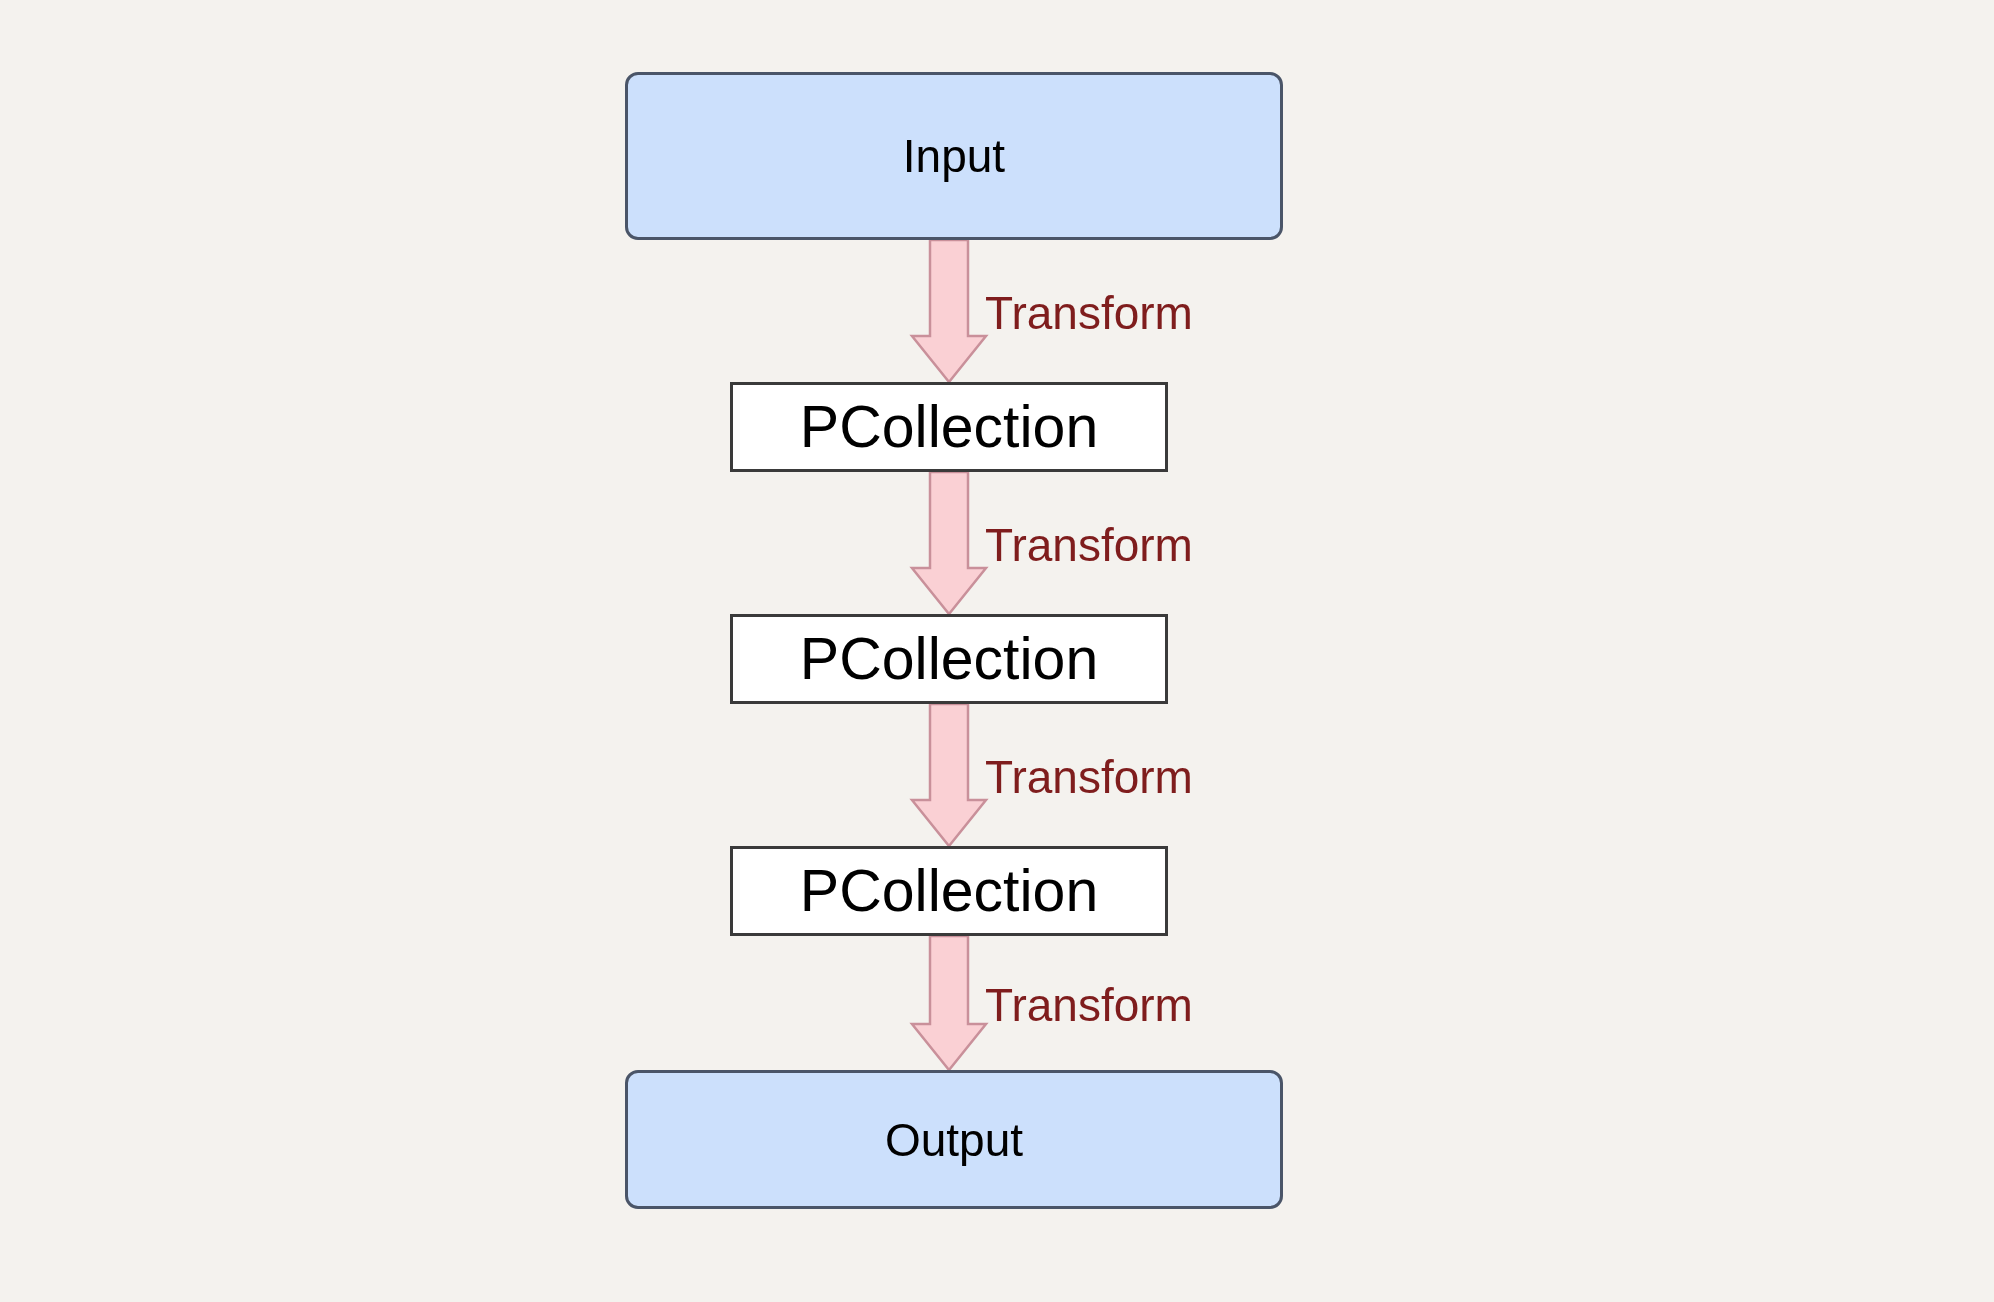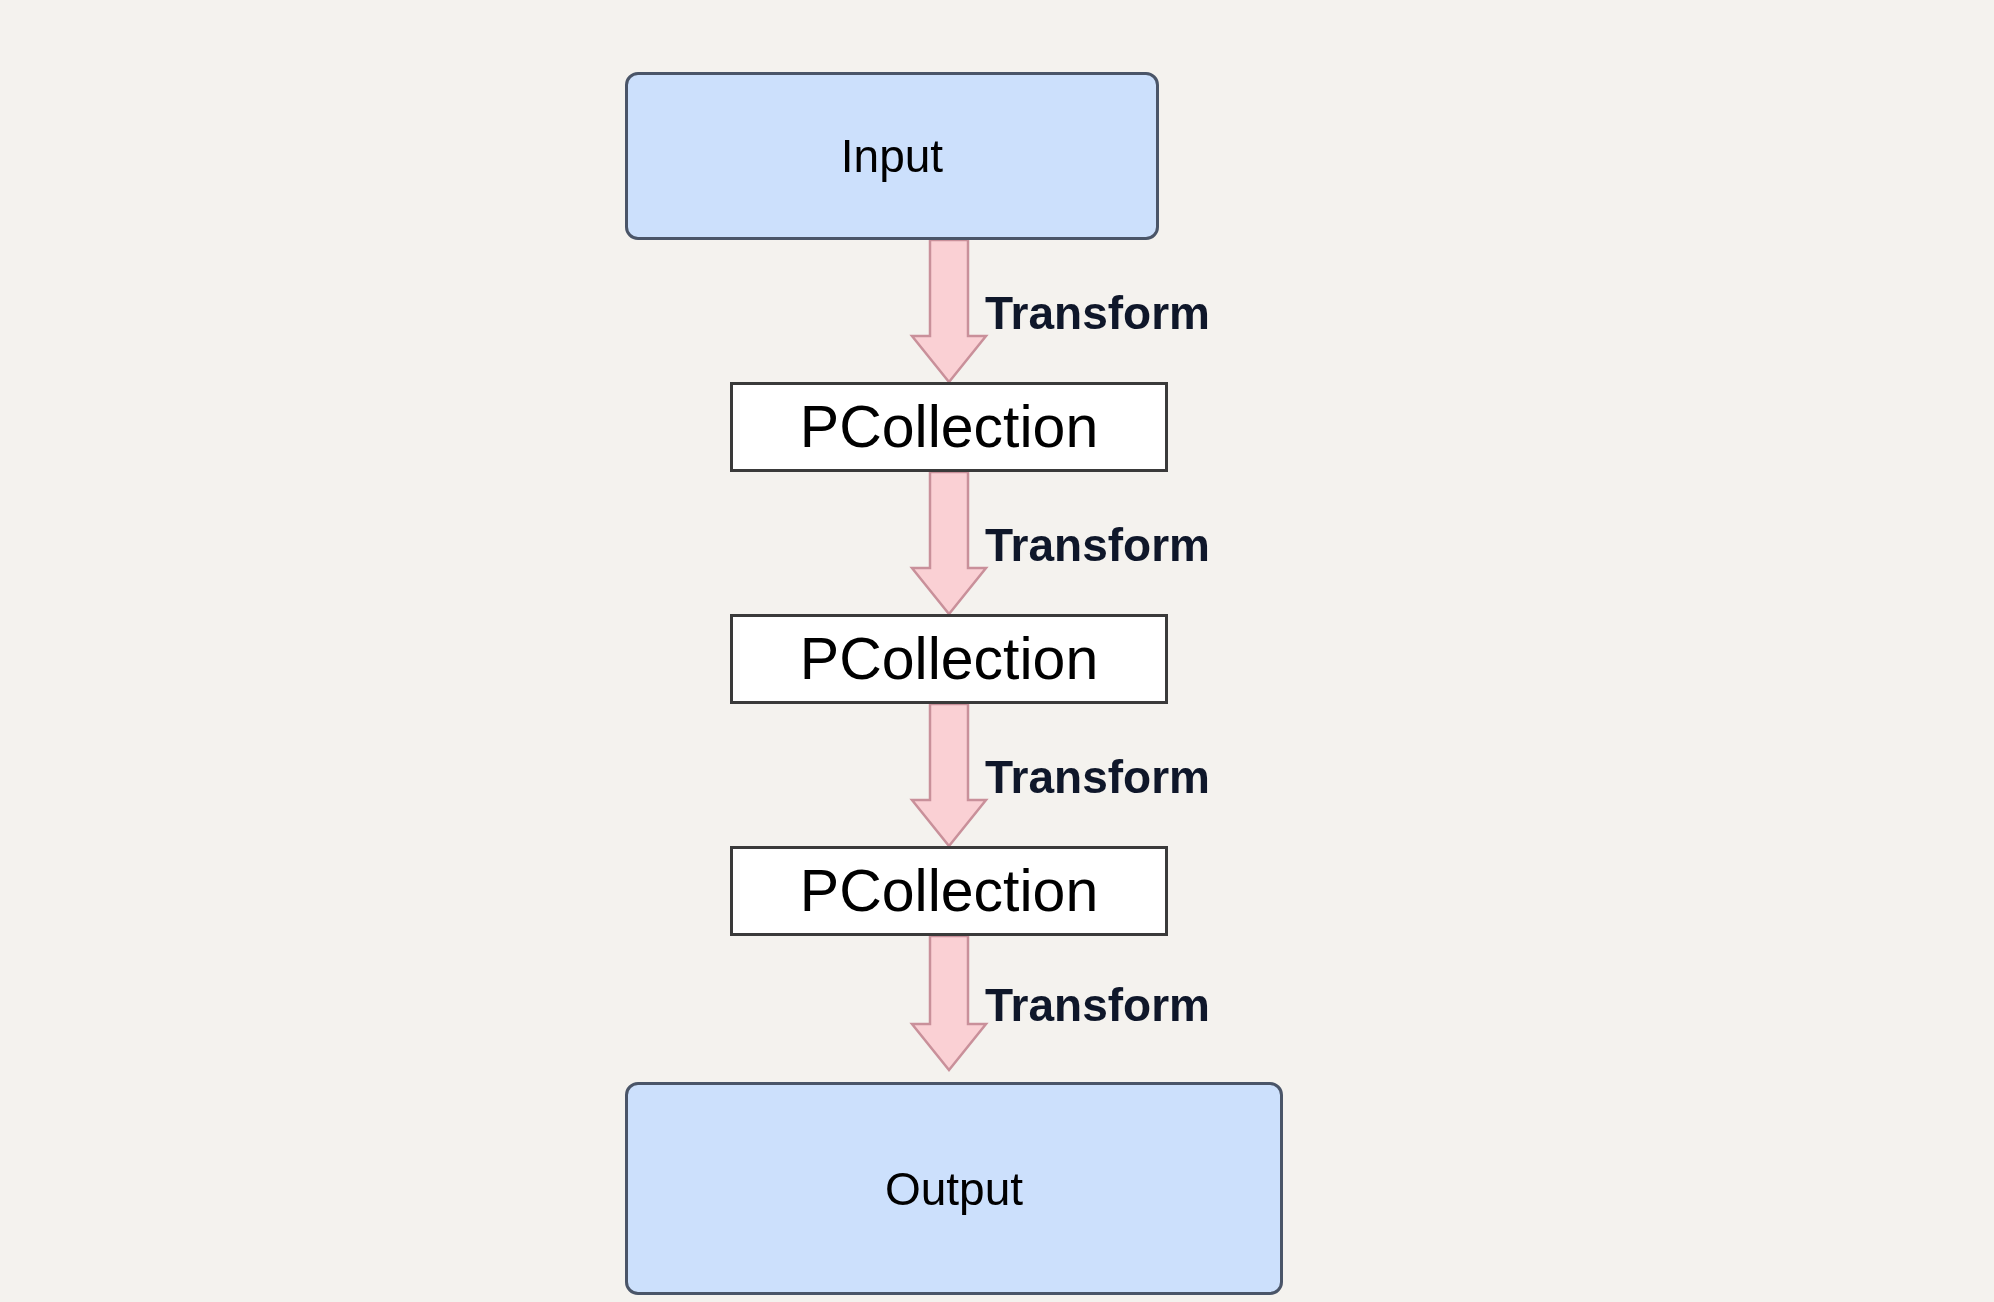--- a/index.html
+++ b/index.html
@@ -42,24 +42,23 @@
   .edge {
     position: absolute;
   }
   .edge svg {
     display: block;
     overflow: visible;
   }
   .edge-label {
     position: absolute;
     font-size: 46px;
-    color: #0f172a;
+    color: #7f1d1d;
     line-height: 1;
     white-space: nowrap;
-    font-weight: bold;
   }
 </style>
 </head>
 <body>
 
 <div id="diagram">
     <div class="edge" style="left: 912px; top: 240px;">
       <svg width="74" height="142" viewBox="0 0 74 142">
         <polygon points="18,0 56,0 56,96 74,96 37,142 0,96 18,96" fill="#fad0d4" stroke="#c9909a" stroke-width="2.5" stroke-linejoin="miter"></polygon>
       </svg>
@@ -76,28 +75,28 @@
         <polygon points="18,0 56,0 56,96 74,96 37,142 0,96 18,96" fill="#fad0d4" stroke="#c9909a" stroke-width="2.5" stroke-linejoin="miter"></polygon>
       </svg>
     </div>
     <div class="edge-label" style="left: 985px; top: 777px; transform: translateY(-50%);">Transform</div>
     <div class="edge" style="left: 912px; top: 936px;">
       <svg width="74" height="134" viewBox="0 0 74 134">
         <polygon points="18,0 56,0 56,88 74,88 37,134 0,88 18,88" fill="#fad0d4" stroke="#c9909a" stroke-width="2.5" stroke-linejoin="miter"></polygon>
       </svg>
     </div>
     <div class="edge-label" style="left: 985px; top: 1005px; transform: translateY(-50%);">Transform</div>
-    <div class="node node-terminal" style="left: 625px; top: 72px; width: 534px; height: 168px;">
+    <div class="node node-terminal" style="left: 625px; top: 72px; width: 658px; height: 168px;">
       <span>Input</span>
     </div>
     <div class="node node-pcollection" style="left: 730px; top: 382px; width: 438px; height: 90px;">
       <span>PCollection</span>
     </div>
     <div class="node node-pcollection" style="left: 730px; top: 614px; width: 438px; height: 90px;">
       <span>PCollection</span>
     </div>
     <div class="node node-pcollection" style="left: 730px; top: 846px; width: 438px; height: 90px;">
       <span>PCollection</span>
     </div>
-    <div class="node node-terminal" style="left: 625px; top: 1070px; width: 658px; height: 213px; margin-top: 12px;">
+    <div class="node node-terminal" style="left: 625px; top: 1070px; width: 658px; height: 139px;">
       <span>Output</span>
     </div>
   </div>
 
 </body></html>

